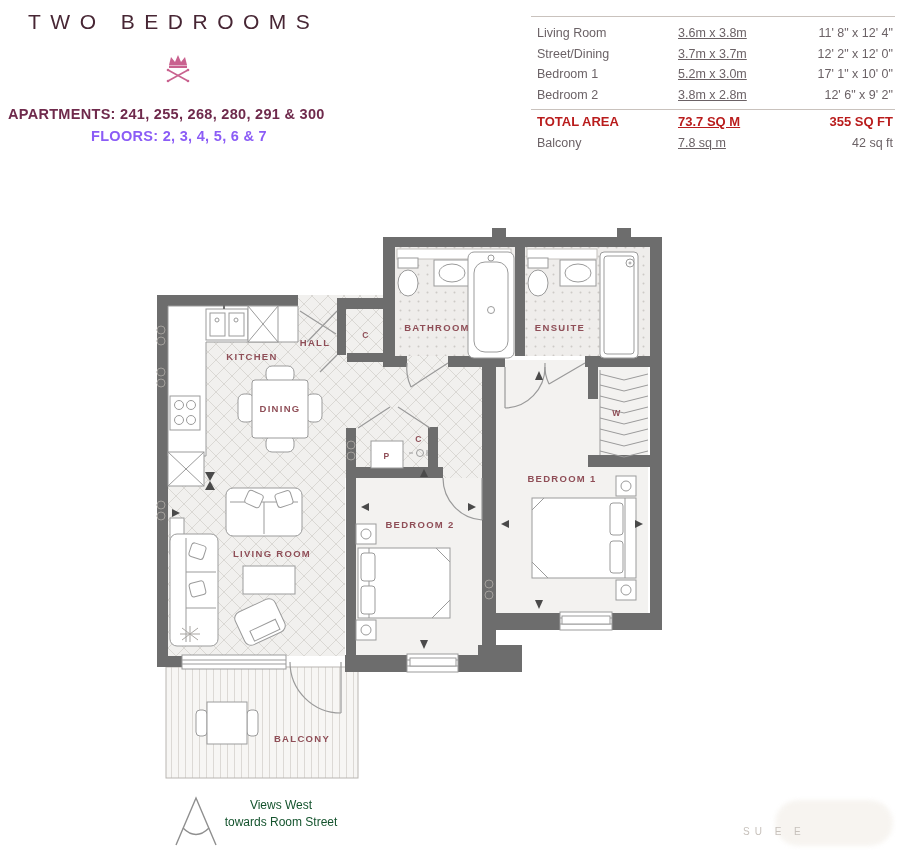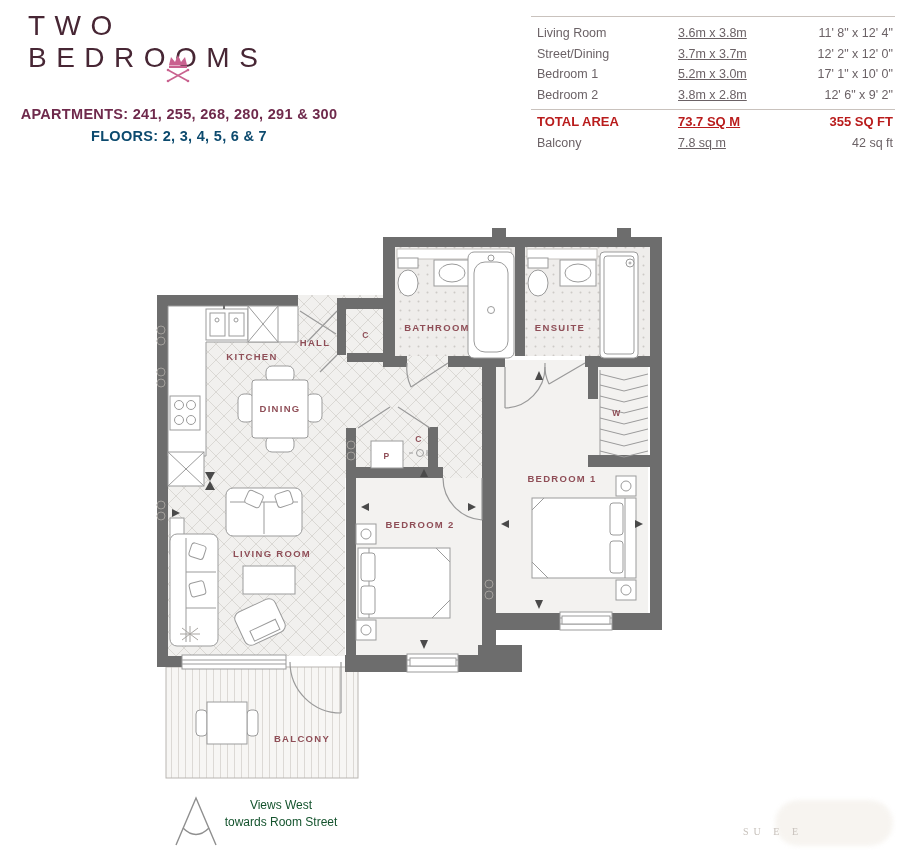--- a/index.html
+++ b/index.html
@@ -1,41 +1,41 @@
 <!DOCTYPE html>
 <html><head>
 <meta charset="utf-8">
 <style>
   html,body{margin:0;padding:0;background:#ffffff;}
   .page{position:relative;width:903px;height:853px;background:#fff;overflow:hidden;
         font-family:"Liberation Sans",sans-serif;}
   
-  .title{position:absolute;left:28px;top:10px;width:330px;font-size:28px;
+  .title{position:absolute;left:28px;top:10px;width:330px;font-size:21px;
          letter-spacing:9.5px;color:#472634;font-weight:400;}
   .crest{position:absolute;left:161px;top:52px;width:34px;height:32px;}
-  .aptline{position:absolute;left:8px;top:106px;width:342px;text-align:center;
+  .aptline{position:absolute;left:8px;top:106px;width:342px;
            font-size:14.5px;font-weight:bold;color:#6f2a4c;letter-spacing:.3px;}
   .floorline{position:absolute;left:8px;top:128px;width:342px;text-align:center;
-           font-size:14.5px;font-weight:bold;color:#0c4a6e;letter-spacing:.3px;}
+           font-size:14.5px;font-weight:bold;color:#8b5cf6;letter-spacing:.3px;}
   
   .spec{position:absolute;left:531px;top:16px;width:364px;border-top:1px solid #c9c2bd;
         padding-top:6px;font-size:12.5px;color:#6b6266;}
   .trow{display:flex;height:20.5px;align-items:center;padding:0 2px 0 6px;}
   .tl{width:141px;}
   .tm{width:112px;text-decoration:underline;}
   .ti{flex:1;text-align:right;}
   .trow.total{border-top:1px solid #c9c2bd;margin-top:4px;height:23px;
               font-weight:bold;color:#b91c1c;font-size:13px;}
   
   .plan{position:absolute;left:0;top:0;width:903px;height:853px;}
   
   .compassnote{position:absolute;left:195px;top:797px;width:172px;text-align:center;
         font-size:12px;line-height:17px;color:#14532d;}
   
-  .wm{position:absolute;left:733px;top:800px;width:160px;height:50px;font-family:Liberation Serif, serif;}
+  .wm{position:absolute;left:733px;top:800px;width:160px;height:50px;}
   .wm .blob{position:absolute;left:42px;top:0;width:118px;height:46px;border-radius:23px;
         background:#f3efe9;opacity:.65;filter:blur(2px);}
   .wm .wmtext{position:absolute;left:10px;top:26px;font-size:10px;letter-spacing:5px;
         color:#c7c1bb;}
   svg text{font-family:"Liberation Sans",sans-serif;}
 </style>
 </head>
 <body>
 
 <div class="page">

